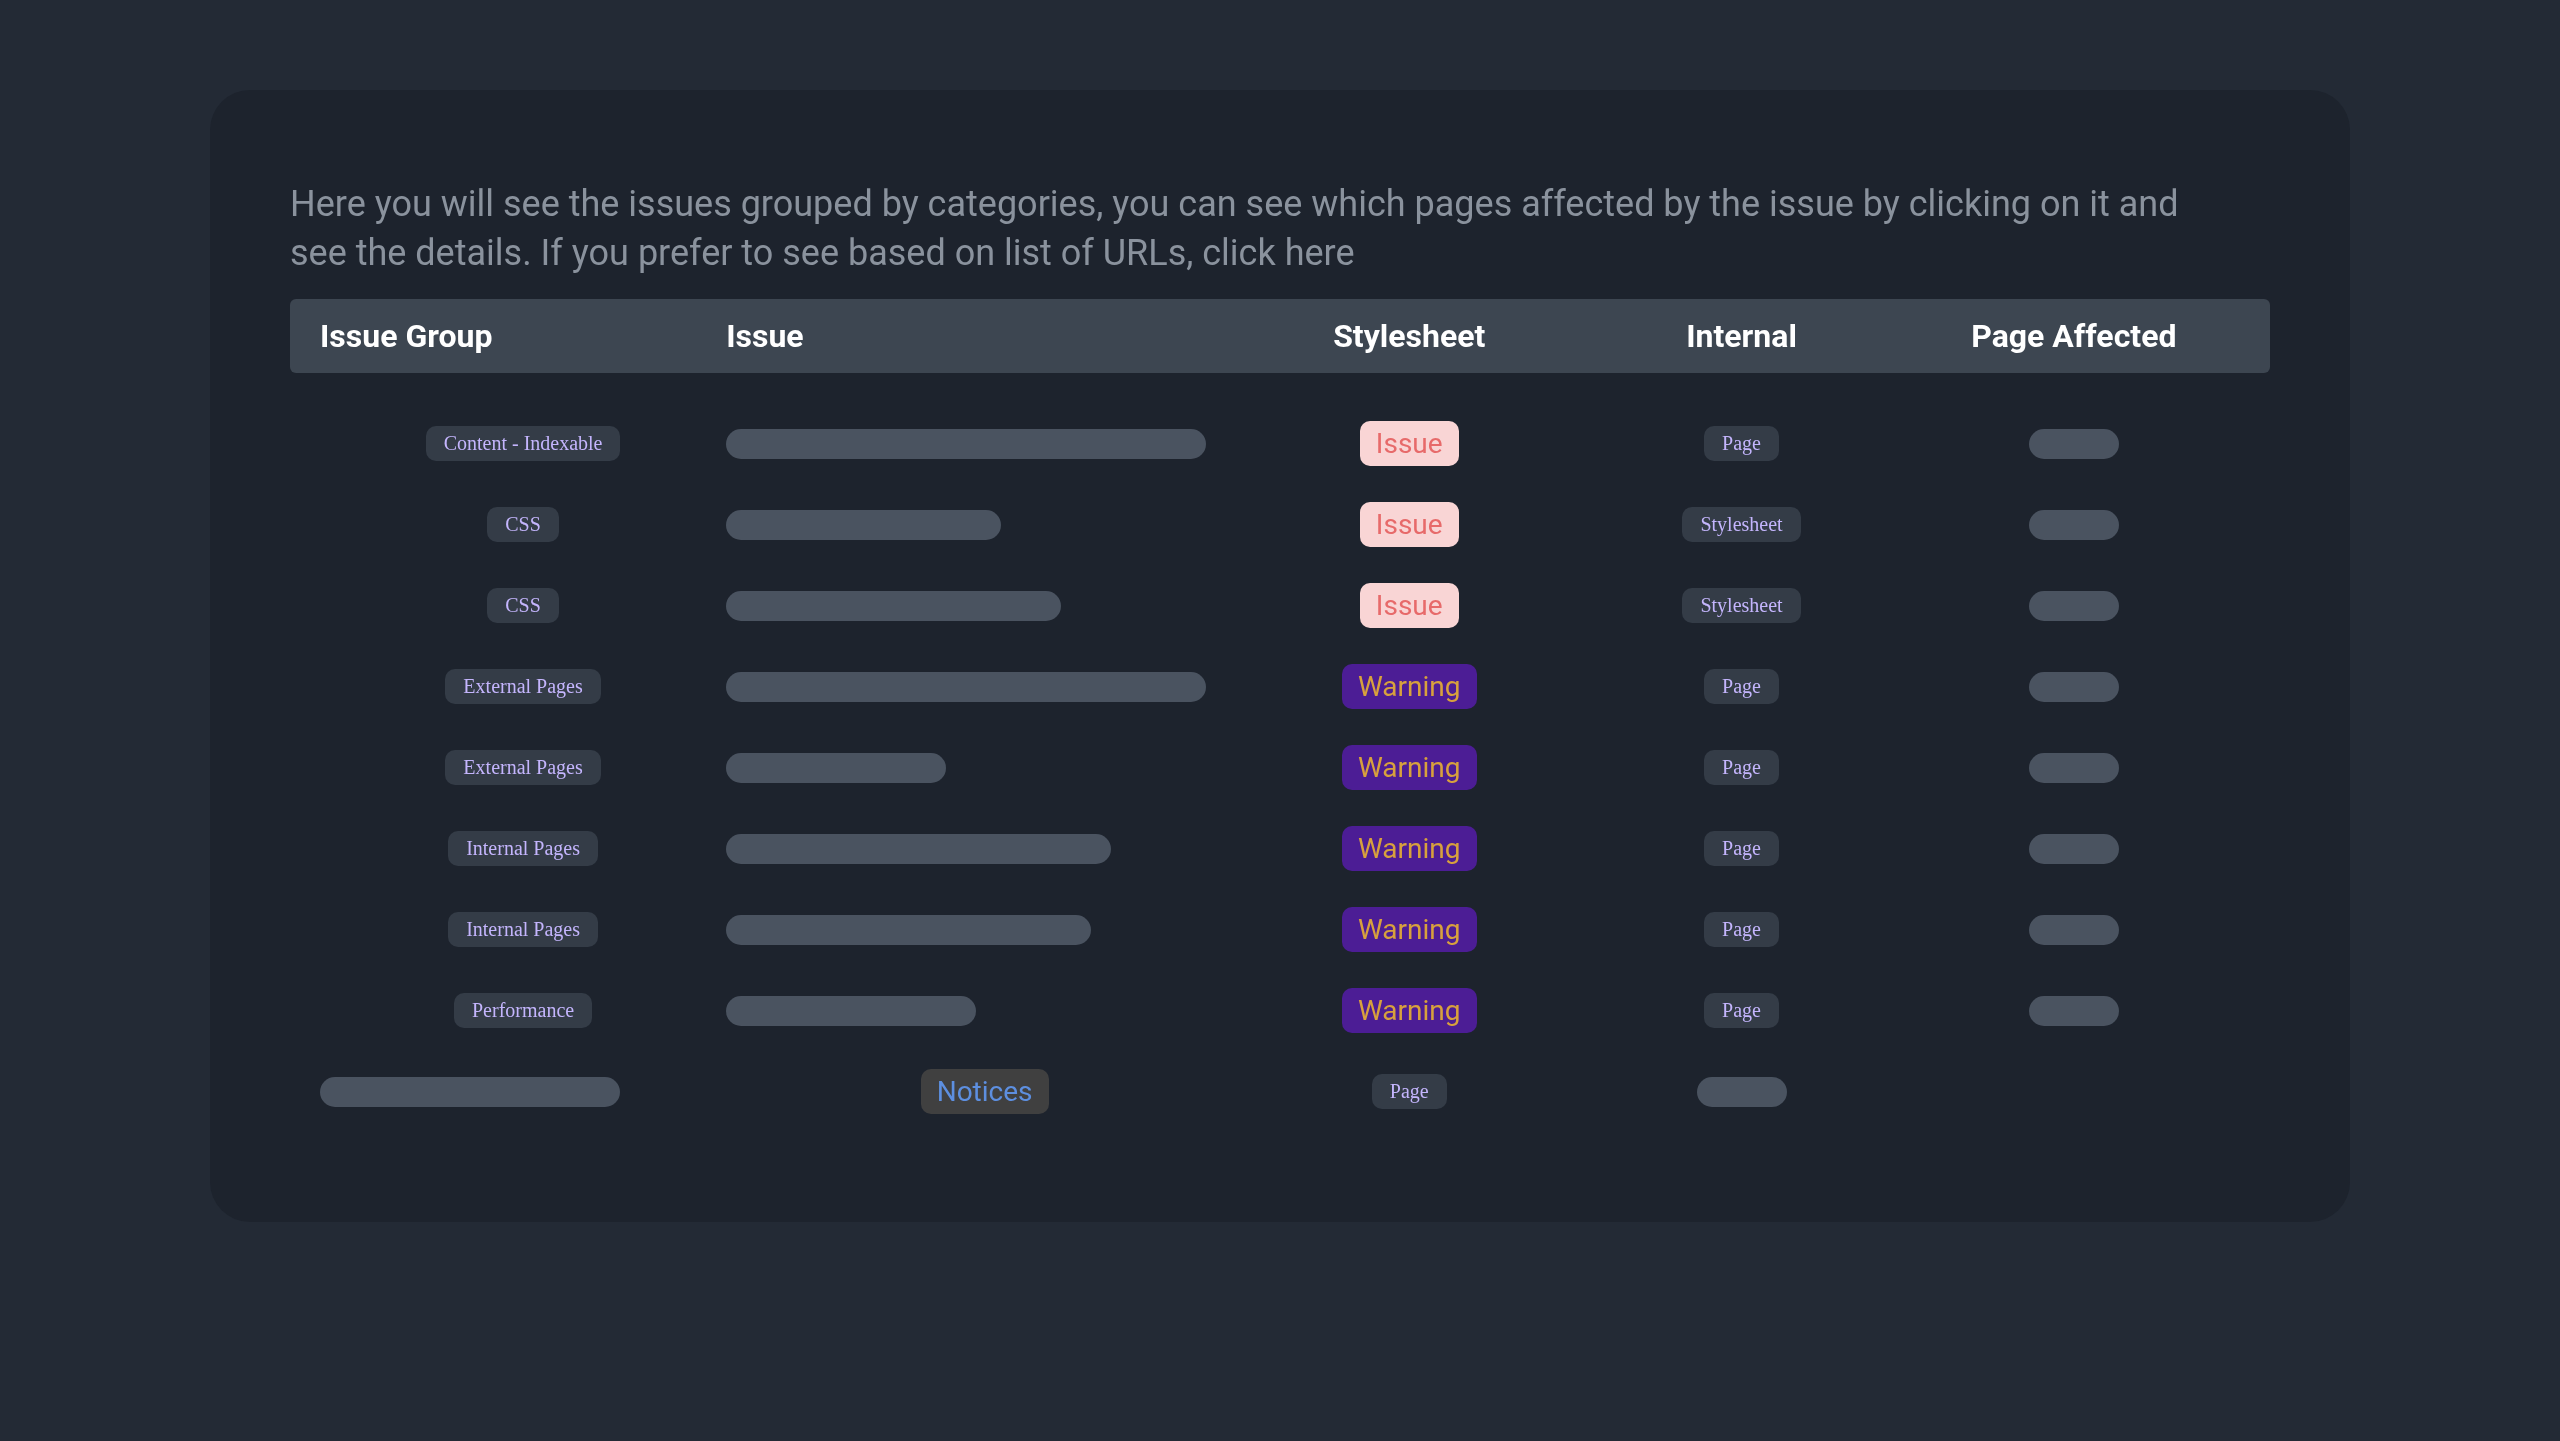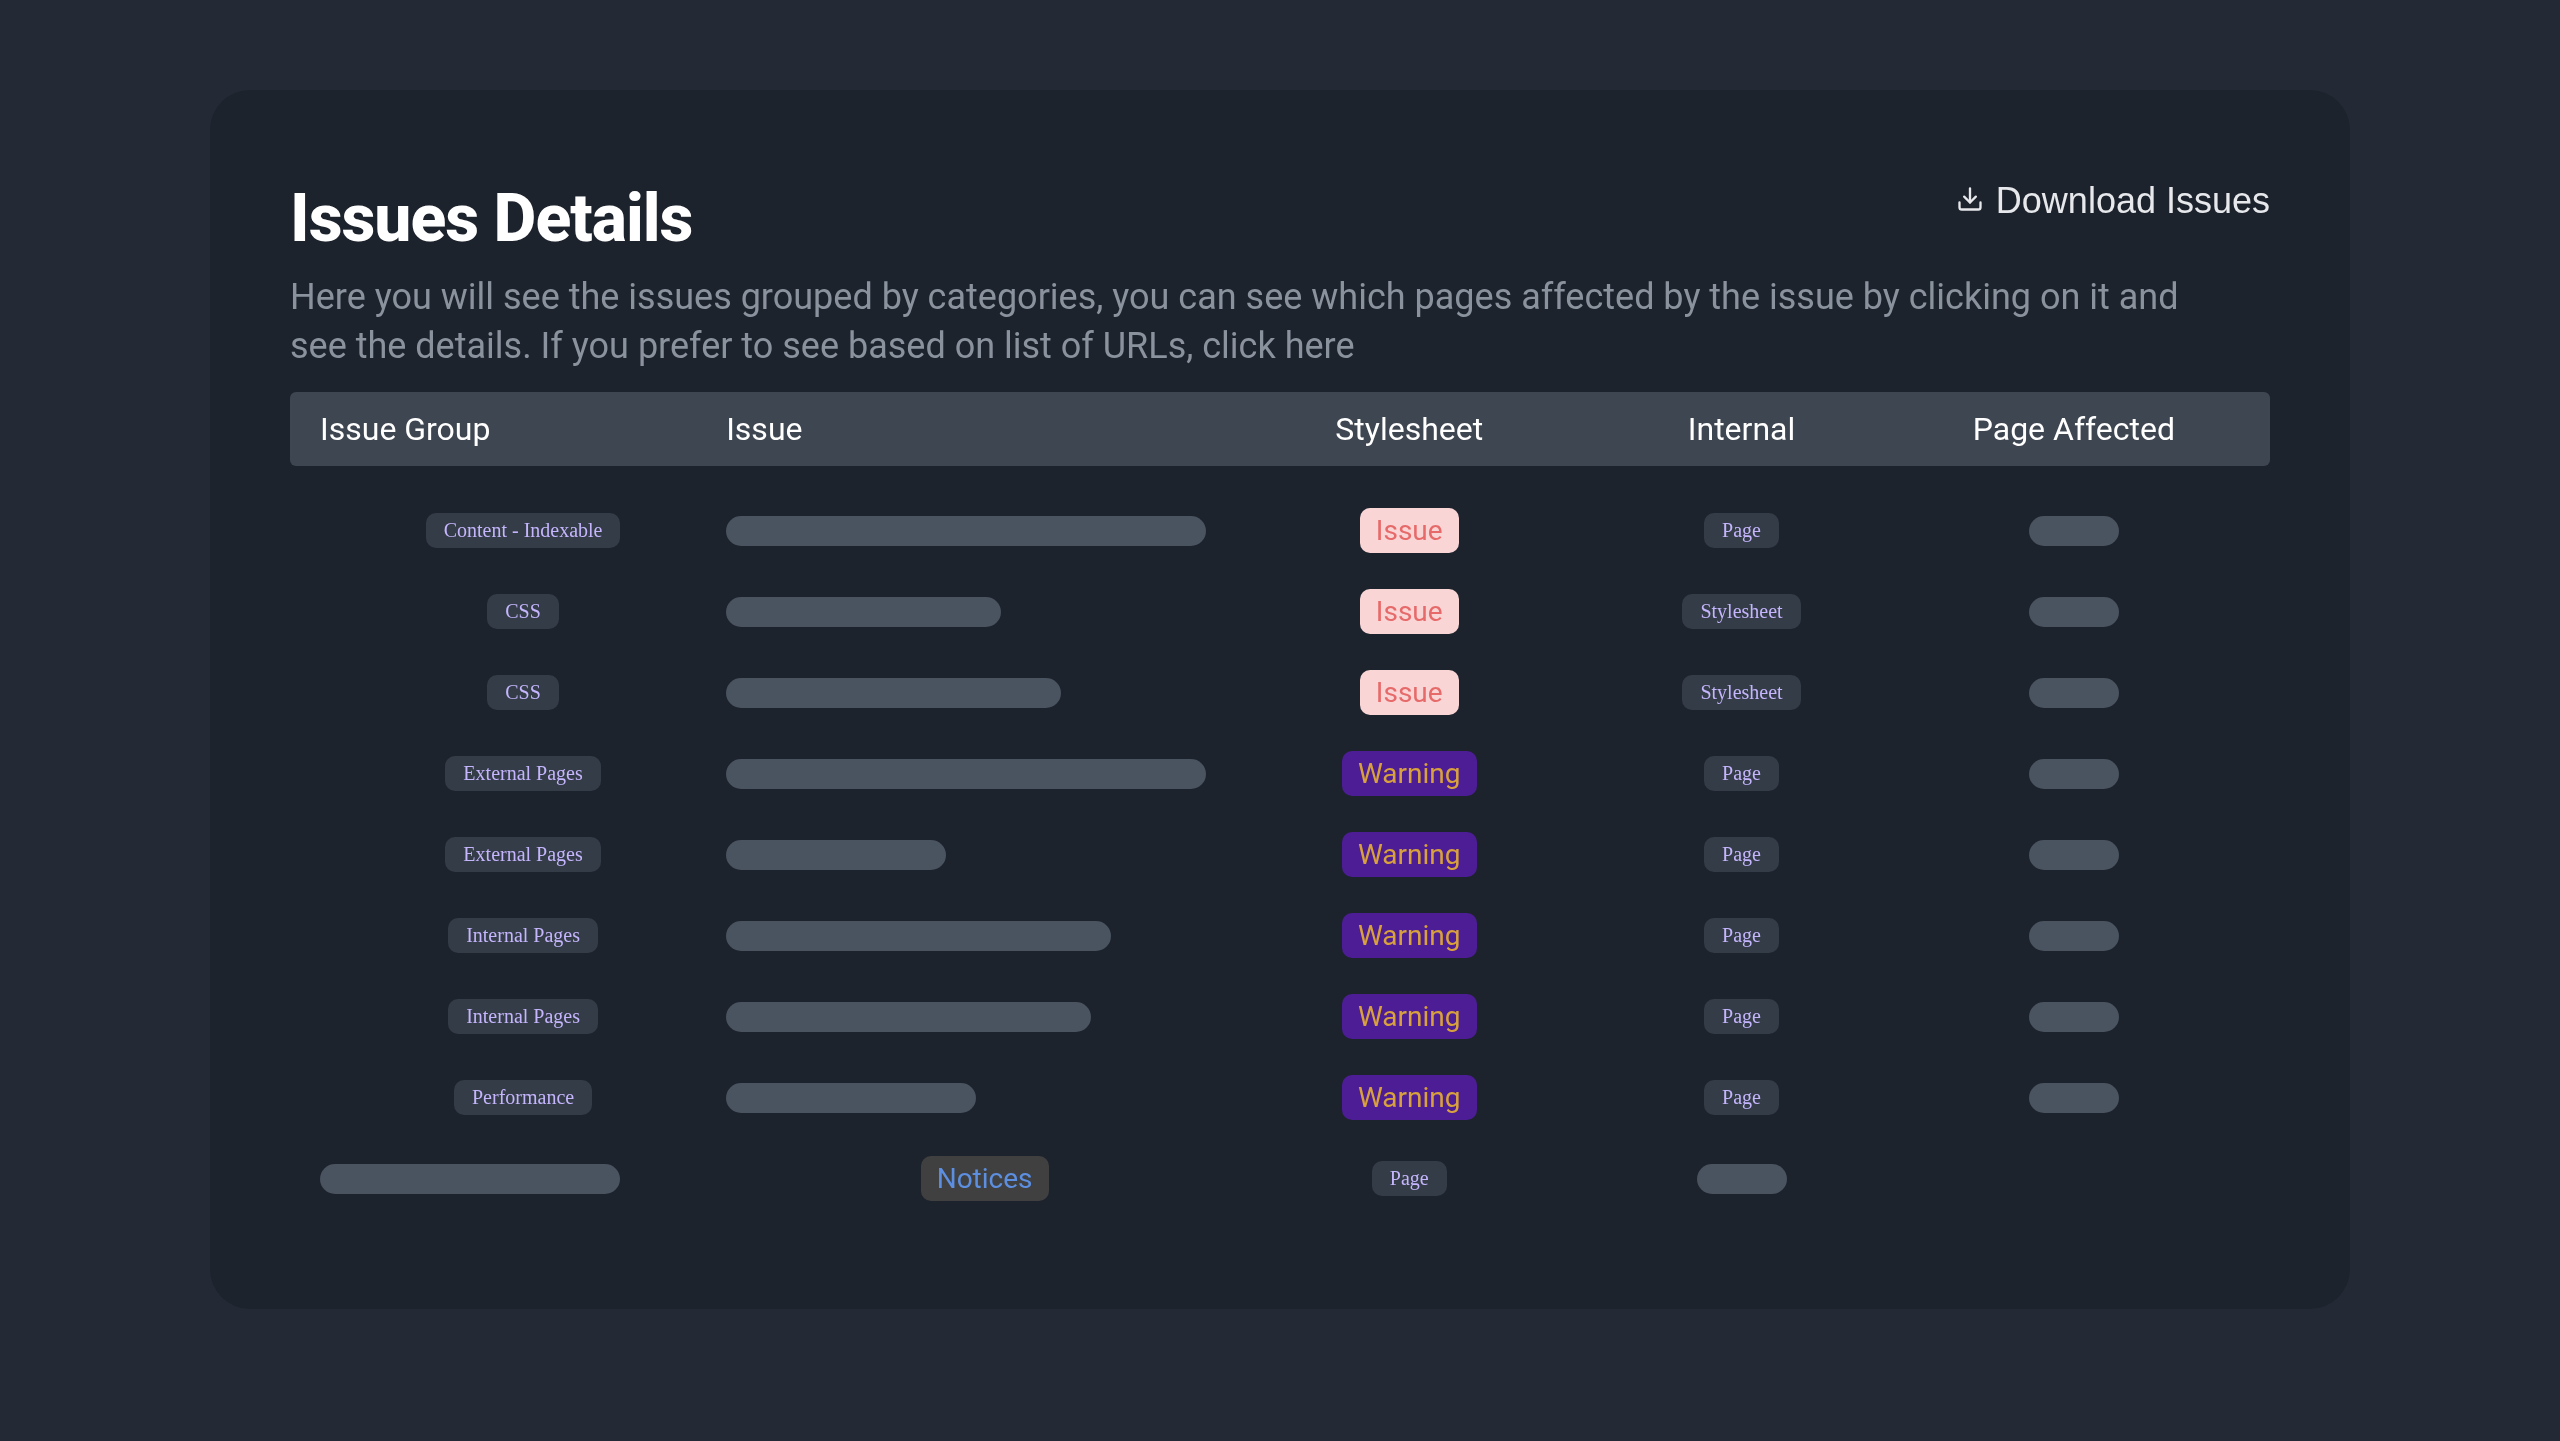--- a/index.html
+++ b/index.html
@@ -50,24 +50,24 @@
     max-width: 1900px;
     margin-bottom: 22px;
   }
   .table { width: 100%; }
   .thead {
     display: grid;
     grid-template-columns: 1.1fr 1.4fr 0.9fr 0.9fr 0.9fr;
     background: #3d4651;
     border-radius: 6px;
     padding: 18px 30px;
-    font-weight: 400;
+    font-weight: 700;
     font-size: 32px;
     color: #ffffff;
-    margin-bottom: 24px;
+    margin-bottom: 30px;
   }
   .thead .col-importance,
   .thead .col-resource,
   .thead .col-affected { text-align: center; }
   .row {
     display: grid;
     grid-template-columns: 1.1fr 1.4fr 0.9fr 0.9fr 0.9fr;
     align-items: center;
     padding: 18px 30px;
   }
@@ -102,33 +102,20 @@
   .badge-issue   { background: #f9d5d5; color: #e76a6a; }
   .badge-warning { background: #4c1d95; color: #d8a13d; }
   .badge-notice  { background: #404040; color: #5d8fe0; }
 </style>
 </head>
 <body>
 
 <div class="viewport">
   <div class="card">
 
-    <div class="header-row">
-      <h1 class="title">Issues Details</h1>
-      <button class="download-btn">
-        <span>
-          <svg viewBox="0 0 24 24" fill="none" stroke="#e6e8eb" stroke-width="2" stroke-linecap="round" stroke-linejoin="round">
-            <path d="M21 15v4a2 2 0 0 1-2 2H5a2 2 0 0 1-2-2v-4"></path>
-            <polyline points="7 10 12 15 17 10"></polyline>
-            <line x1="12" y1="15" x2="12" y2="3"></line>
-          </svg>
-        </span>
-        <span>Download Issues</span>
-      </button>
-    </div>
 
     <p class="subtitle">Here you will see the issues grouped by categories, you can see which pages affected by the issue by clicking on it and see the details. If you prefer to see based on list of URLs, click here</p>
 
     <div class="table">
       <div class="thead">
         <div>Issue Group</div>
         <div>Issue</div>
         <div class="col-importance">Stylesheet</div>
         <div class="col-resource">Internal</div>
         <div class="col-affected">Page Affected</div>

